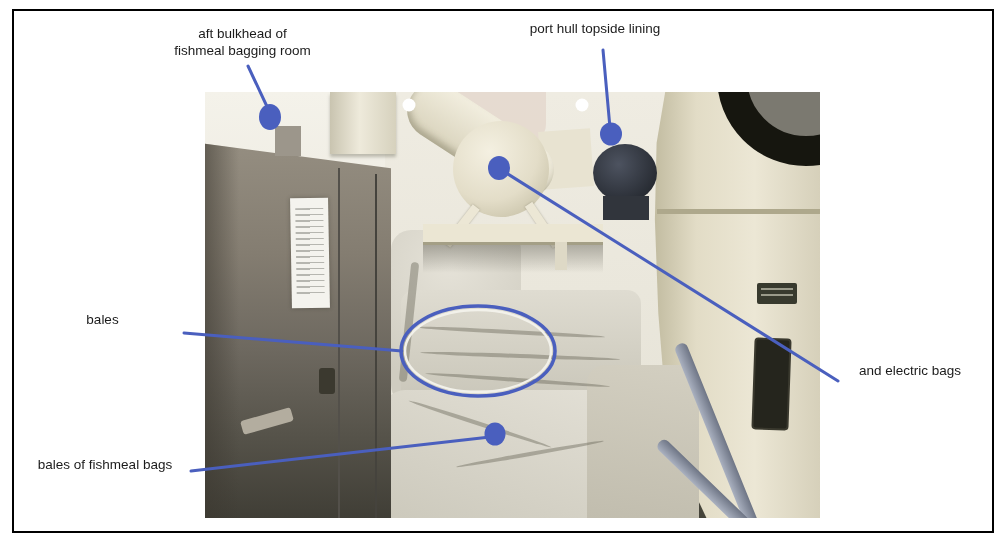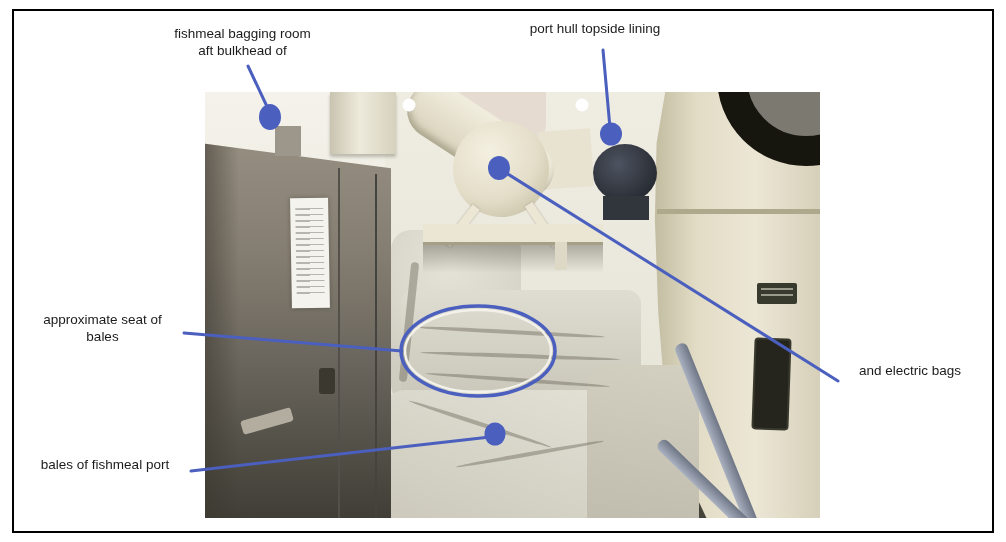--- a/index.html
+++ b/index.html
@@ -159,28 +159,27 @@
     <ellipse cx="499" cy="168" rx="11" ry="12"></ellipse>
     <ellipse cx="495" cy="434" rx="10.5" ry="11.5"></ellipse>
   </g>
   <g fill="#ffffff">
     <circle cx="409" cy="105" r="6.5"></circle>
     <circle cx="582" cy="105" r="6.5"></circle>
   </g>
 </svg>
 
 <div class="lbl lbl1">
+  <div>aft bulkhead of</div>
   <div>fishmeal bagging room</div>
-  <div>aft bulkhead of</div>
 </div>
 <div class="lbl lbl2">
   <div>port hull topside lining</div>
 </div>
 <div class="lbl lbl3">
-  <div>approximate seat of</div>
   <div>bales</div>
 </div>
 <div class="lbl lbl4">
   <div>and electric bags</div>
 </div>
 <div class="lbl lbl5">
-  <div>bales of fishmeal port</div>
+  <div>bales of fishmeal bags</div>
 </div>
 
 </body></html>

